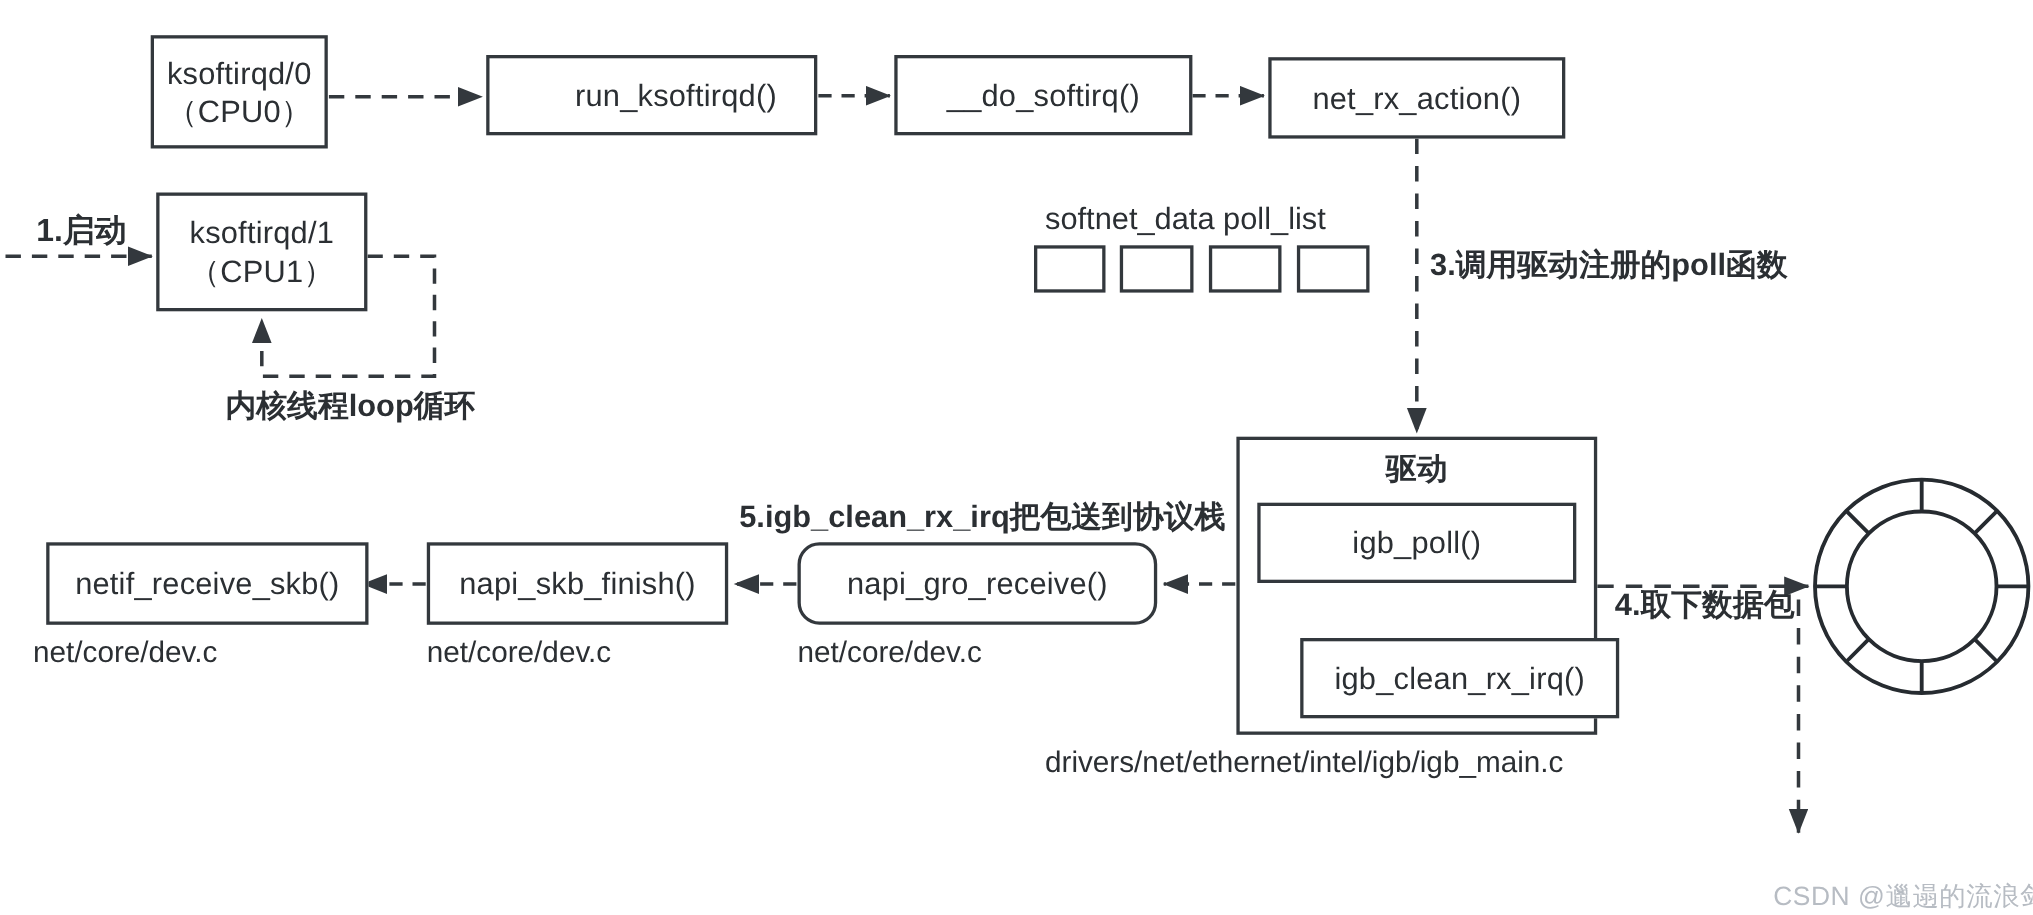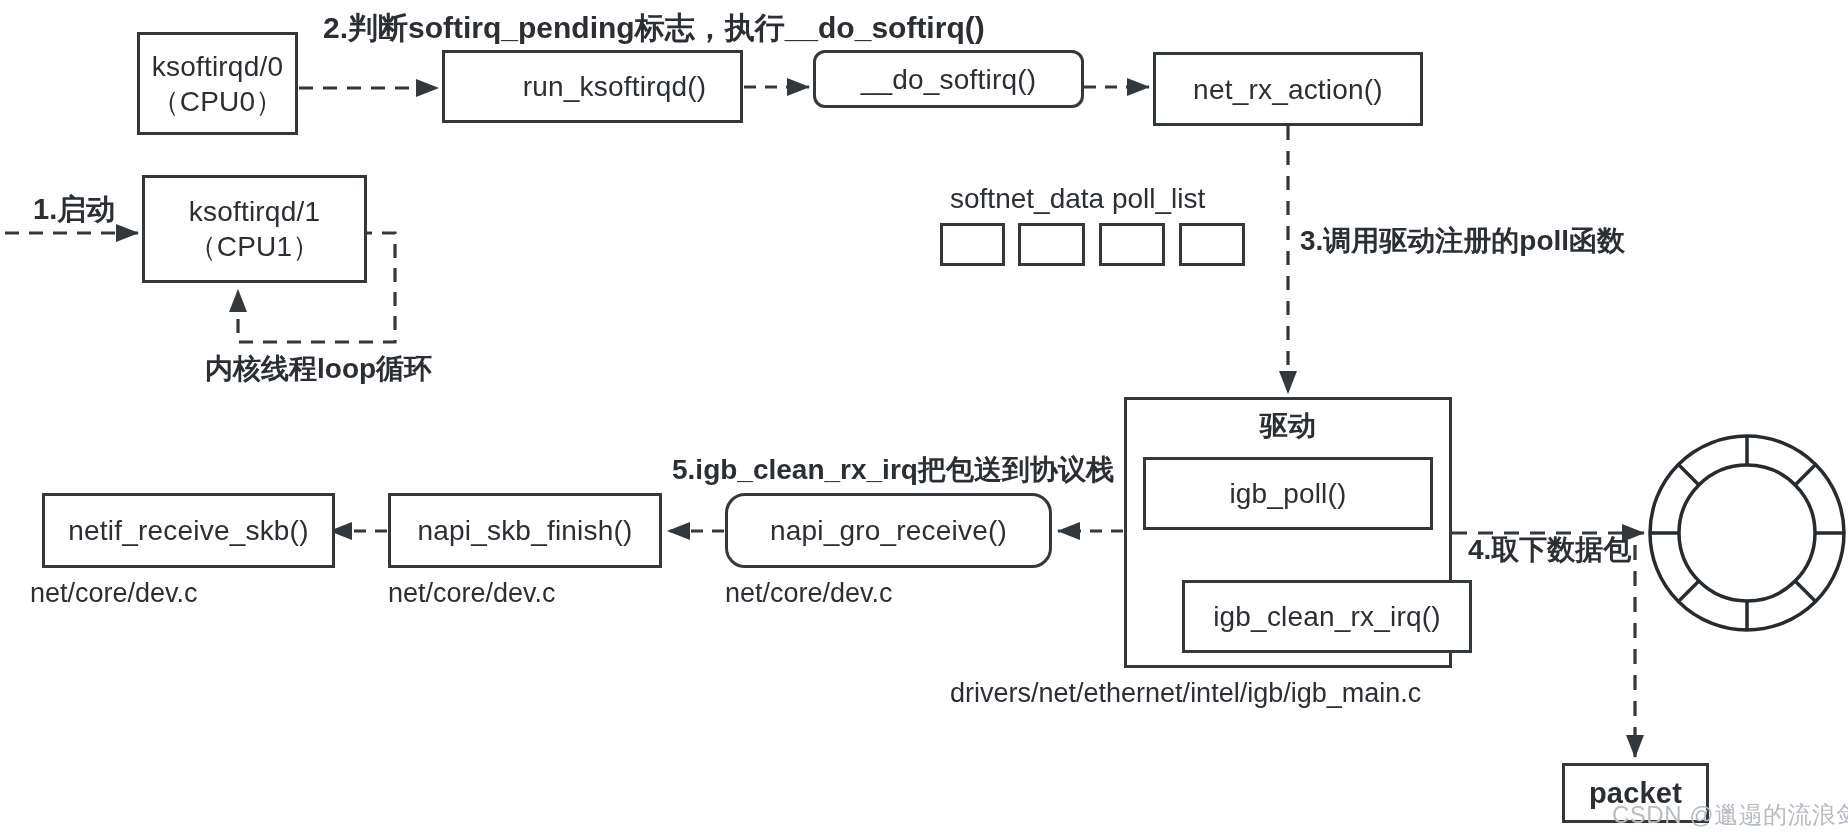--- a/index.html
+++ b/index.html
@@ -64,45 +64,44 @@
       <line x1="1815.6" y1="464.4" x2="1795.1" y2="484.9"></line>
       <line x1="1844" y1="533" x2="1815" y2="533"></line>
       <line x1="1815.6" y1="601.6" x2="1795.1" y2="581.1"></line>
       <line x1="1747" y1="630" x2="1747" y2="601"></line>
       <line x1="1678.4" y1="601.6" x2="1698.9" y2="581.1"></line>
       <line x1="1650" y1="533" x2="1679" y2="533"></line>
       <line x1="1678.4" y1="464.4" x2="1698.9" y2="484.9"></line>
     </g>
   </svg>
 
-  <div class="lbl step" style="left:323px;top:8px;font-size:30px;">2.判断softirq_pending标志，执行__do_softirq()</div>
   <div class="lbl step" style="left:33px;top:190px;font-size:29px;">1.启动</div>
   <div class="lbl step" style="left:205px;top:350px;">内核线程loop循环</div>
   <div class="lbl" style="left:950px;top:183px;">softnet_data poll_list</div>
   <div class="lbl step" style="left:1300px;top:222px;">3.调用驱动注册的poll函数</div>
   <div class="lbl step" style="left:672px;top:451px;">5.igb_clean_rx_irq把包送到协议栈</div>
   <div class="lbl step" style="left:1468px;top:487px;margin-top:44px;">4.取下数据包</div>
 
   <div class="box" style="left:137px;top:32px;width:161px;height:103px;">
     <span class="two-line">
       <span>ksoftirqd/0</span><br>
       <span>（CPU0）</span>
     </span>
   </div>
   <div class="box" style="left:442px;top:50px;width:301px;height:73px;padding-left:44px;">
     <span>run_ksoftirqd()</span>
   </div>
-  <div class="box" style="left:813px;top:50px;width:271px;height:58px;border-radius:12px;">
+  <div class="box" style="left:813px;top:50px;width:271px;height:73px;">
     <span>__do_softirq()</span>
   </div>
   <div class="box" style="left:1153px;top:52px;width:270px;height:74px;">
     <span>net_rx_action()</span>
   </div>
 
-  <div class="box" style="left:142px;top:175px;width:225px;height:108px;">
+  <div class="box" style="left:142px;top:175px;width:192px;height:108px;">
     <span class="two-line">
       <span>ksoftirqd/1</span><br>
       <span>（CPU1）</span>
     </span>
   </div>
 
   <div class="slot" style="left:940px;top:223px;width:65px;height:43px;"></div>
   <div class="slot" style="left:1018px;top:223px;width:67px;height:43px;"></div>
   <div class="slot" style="left:1099px;top:223px;width:66px;height:43px;"></div>
   <div class="slot" style="left:1179px;top:223px;width:66px;height:43px;"></div>
@@ -126,19 +125,16 @@
   <div class="box" style="left:388px;top:493px;width:274px;height:75px;">
     <span>napi_skb_finish()</span>
   </div>
   <div class="filelbl" style="left:388px;top:578px;width:274px;">net/core/dev.c</div>
 
   <div class="box" style="left:725px;top:493px;width:327px;height:75px;border-radius:20px;">
     <span>napi_gro_receive()</span>
   </div>
   <div class="filelbl" style="left:725px;top:578px;width:327px;">net/core/dev.c</div>
 
-  <div class="box pktbox" style="left:1562px;top:763px;width:147px;height:60px;font-size:29px;">
-    <span>packet</span>
-  </div>
 
   <div class="watermark">CSDN @邋遢的流浪剑客</div>
 
 </div>
 
 </body></html>

